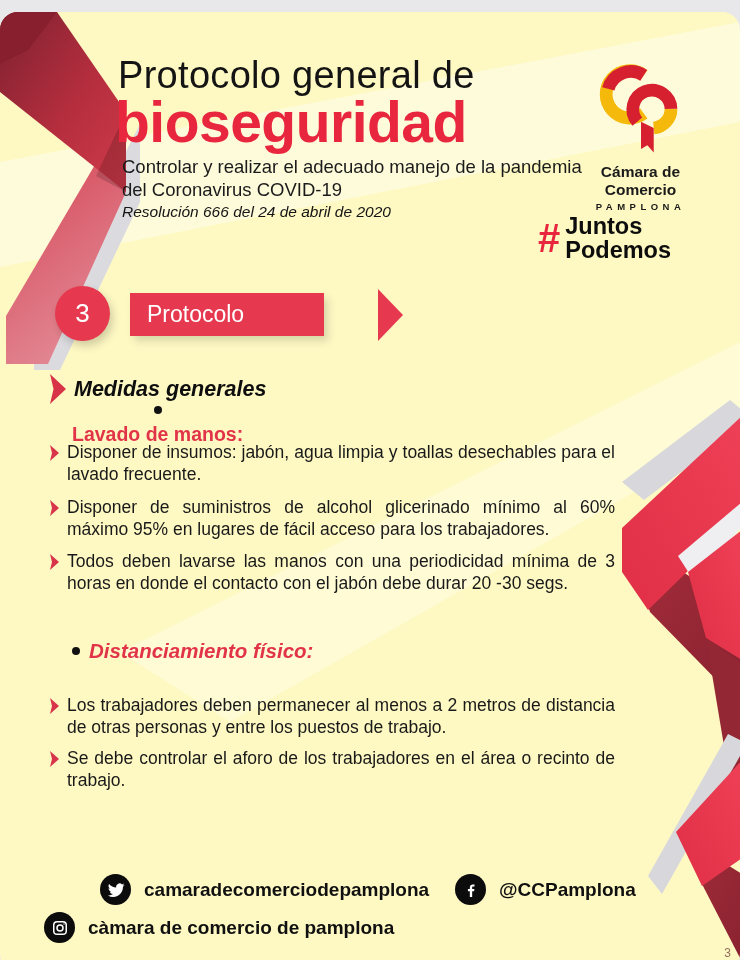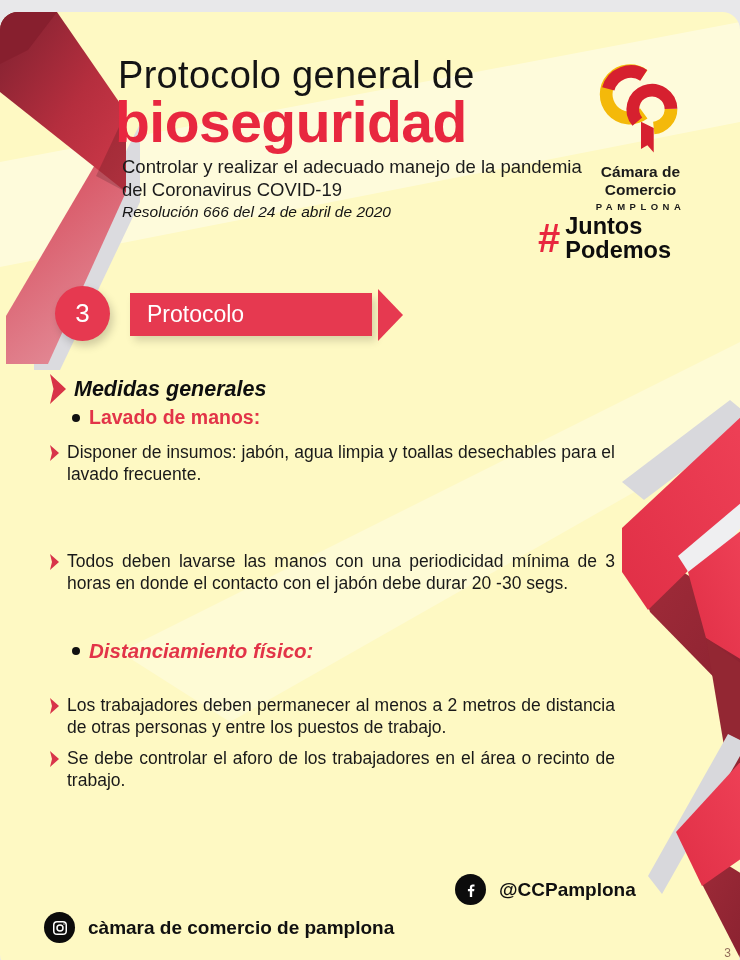--- a/index.html
+++ b/index.html
@@ -28,21 +28,21 @@
   .hash-lines { font-size:23.5px; line-height:24px; font-weight:800; color:#0d0d0d; }
 
   
   .num-circle {
     position:absolute; left:55px; top:274px; width:55px; height:55px; border-radius:50%;
     background:#e63950; color:#fff; font-size:26px;
     display:flex; align-items:center; justify-content:center;
     box-shadow:3px 5px 8px rgba(0,0,0,.18);
   }
   .banner {
-    position:absolute; left:130px; top:281px; width:242px; height:43px; background:#e63950;
+    position:absolute; left:130px; top:281px; width:194px; height:43px; background:#e63950;
     box-shadow:4px 5px 8px rgba(0,0,0,.15);
   }
   .banner-label { color:#fff; font-size:23px; line-height:43px; padding-left:17px; }
   .banner-arrow {
     position:absolute; left:378px; top:277px; width:0; height:0;
     border-left:25px solid #e63950; border-top:26px solid transparent; border-bottom:26px solid transparent;
   }
 
   
   .heading-marker { position:absolute; left:50px; top:362px; width:16px; height:30px;
@@ -148,48 +148,60 @@
     <span>3</span>
   </div>
   <div class="banner">
     <div class="banner-label">Protocolo</div>
   </div>
   <div class="banner-arrow"></div>
 
   <div class="heading-marker"></div>
   <div class="heading">Medidas generales</div>
 
-  <div class="subhead" style="left:72px; top:394px;">
+  <div class="subhead" style="left:72px; top:394px;flex-direction:column;">
     <span class="dot"></span>
     <span class="sh-label">Lavado de manos:</span>
   </div>
 
   <div class="item" style="top:430px;">
     <span class="tri"></span>
     <p>Disponer de insumos: jabón, agua limpia y toallas desechables para el lavado frecuente.</p>
+  </div>
+  <div class="item" style="top:485px;">
+    <span class="tri"></span>
+    <p>Disponer de suministros de alcohol glicerinado mínimo al 60% máximo 95% en lugares de fácil acceso para los trabajadores.</p>
   </div>
   <div class="item" style="top:539px;">
     <span class="tri"></span>
     <p>Todos deben lavarse las manos con una periodicidad mínima de 3 horas en donde el contacto con el jabón debe durar 20 -30 segs.</p>
   </div>
 
   <div class="subhead italic" style="left:72px; top:627px;">
     <span class="dot"></span>
     <span class="sh-label">Distanciamiento físico:</span>
   </div>
 
   <div class="item" style="top:683px;">
     <span class="tri"></span>
     <p>Los trabajadores deben permanecer al menos a 2 metros de distancia de otras personas y entre los puestos de trabajo.</p>
   </div>
   <div class="item" style="top:736px;">
     <span class="tri"></span>
     <p>Se debe controlar el aforo de los trabajadores en el área o recinto de trabajo.</p>
   </div>
 
+  <div class="f-item" style="left:100px; top:862px;">
+    <span class="s-icon">
+      <svg viewBox="0 0 24 24" fill="#ffffff">
+          <path d="M22.4 5.9c-.8.4-1.6.6-2.4.7.9-.5 1.5-1.3 1.8-2.3-.8.5-1.7.9-2.6 1.1a4.1 4.1 0 0 0-7.1 2.8c0 .3 0 .6.1.9A11.7 11.7 0 0 1 3.7 4.8a4.1 4.1 0 0 0 1.3 5.5c-.7 0-1.3-.2-1.9-.5v.1c0 2 1.4 3.6 3.3 4a4.2 4.2 0 0 1-1.9.1 4.1 4.1 0 0 0 3.9 2.9A8.3 8.3 0 0 1 2.3 18.6a11.7 11.7 0 0 0 6.3 1.8c7.6 0 11.7-6.3 11.7-11.7v-.5c.8-.6 1.5-1.3 2.1-2.3z"></path>
+        </svg>
+    </span>
+    <span class="f-label">camaradecomerciodepamplona</span>
+  </div>
 
   <div class="f-item" style="left:455px; top:862px;">
     <span class="s-icon">
       <svg viewBox="0 0 24 24" fill="#ffffff">
           <path d="M13.4 20.5v-6.9h2.3l.4-2.7h-2.7V9.2c0-.8.2-1.3 1.3-1.3h1.5V5.5c-.3 0-1.1-.1-2.1-.1-2.1 0-3.5 1.3-3.5 3.6v1.9H8.3v2.7h2.3v6.9h2.8z"></path>
         </svg>
     </span>
     <span class="f-label">@CCPamplona</span>
   </div>
 

